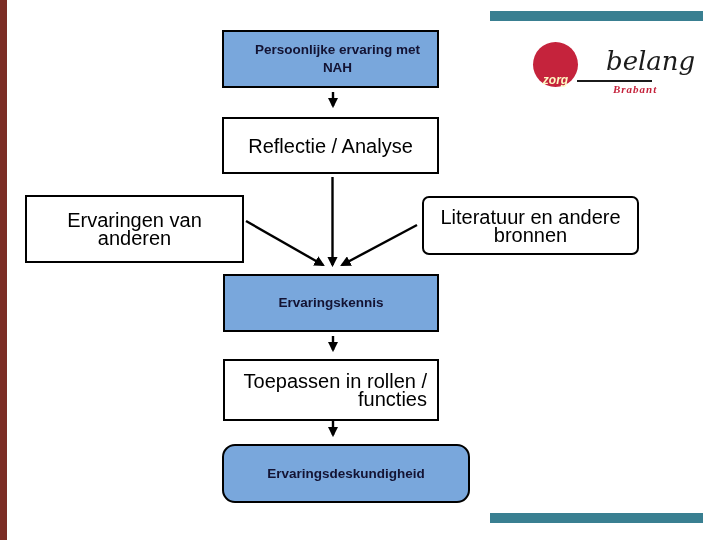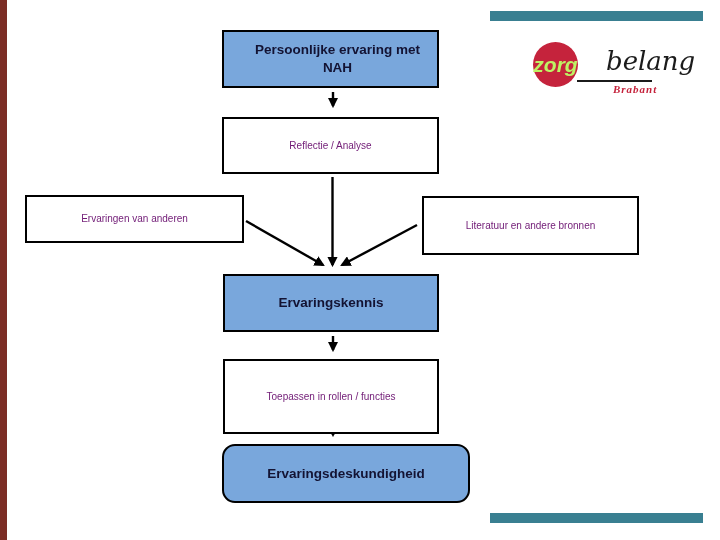--- a/index.html
+++ b/index.html
@@ -14,55 +14,55 @@
 
   
   .left-bar   { left: 0; top: 0; width: 7px; height: 540px; background: #7C2D25; }
   .teal-top   { left: 490px; top: 11px;  width: 213px; height: 10px; background: #397F91; }
   .teal-bottom{ left: 490px; top: 513px; width: 213px; height: 10px; background: #397F91; }
 
   
   .logo-circle {
     left: 533px; top: 42px; width: 45px; height: 45px;
     background: #C5233C; border-radius: 50%;
-    display: flex; align-items: center; justify-content: center;
-    color: #bef264; font-style: italic; font-weight: bold; font-size: 21px;
+    display: flex; align-items: flex-end; justify-content: center;
+    color: #fef9c3; font-style: italic; font-weight: bold; font-size: 12px;
     z-index: 3;
   }
   .logo-belang {
     left: 578px; top: 48px; z-index: 3;
     font-family: "DejaVu Serif", serif; font-style: italic;
     font-size: 26px; color: #1b1b1b; letter-spacing: 0px; line-height: 1; margin-left: 28px;
   }
   .logo-underline { left: 577px; top: 80px; width: 75px; height: 2px; background: #1b1b1b; z-index: 3; }
   .logo-brabant {
     left: 613px; top: 83px; z-index: 3;
     font-family: Liberation Serif, serif; font-style: italic; font-weight: bold;
     font-size: 11px; color: #C5233C; letter-spacing: 1px;
   }
 
   
   .node {
     position: absolute; box-sizing: border-box;
     border: 2.5px solid #000000; background: #ffffff;
     display: flex; flex-direction: column; align-items: center; justify-content: center;
     text-align: center;
-    color: #701a75; font-size: 10px; line-height: 18px;
+    color: #000000; font-size: 20px; line-height: 18px;
     z-index: 2; padding: 0 10px;
   }
   .node.blue {
     background: #79A7DC; color: #131333;
     font-weight: bold; font-size: 13.5px;
   }
   #node-persoonlijke     { left: 222px; top: 30px;  width: 217px; height: 58px; padding-left: 24px; }
   #node-reflectie        { left: 222px; top: 117px; width: 217px; height: 57px; }
-  #node-ervaringen       { left: 25px;  top: 195px; width: 219px; height: 48px; }
-  #node-literatuur       { left: 422px; top: 196px; width: 217px; height: 59px; }
+  #node-ervaringen       { left: 25px;  top: 195px; width: 219px; height: 68px; }
+  #node-literatuur       { left: 422px; top: 196px; width: 217px; height: 59px; border-radius: 7px; }
   #node-ervaringskennis  { left: 223px; top: 274px; width: 216px; height: 58px; }
-  #node-toepassen        { left: 223px; top: 359px; width: 216px; height: 75px; }
+  #node-toepassen        { left: 223px; top: 359px; width: 216px; height: 62px; text-align: right; }
   #node-deskundigheid    { left: 222px; top: 444px; width: 248px; height: 59px; border-radius: 13px; }
 
   .arrows { left: 0; top: 0; width: 720px; height: 540px; z-index: 1; pointer-events: none; }
 </style>
 </head>
 <body>
 
 <div class="slide">
 
   <div class="abs left-bar"></div>

